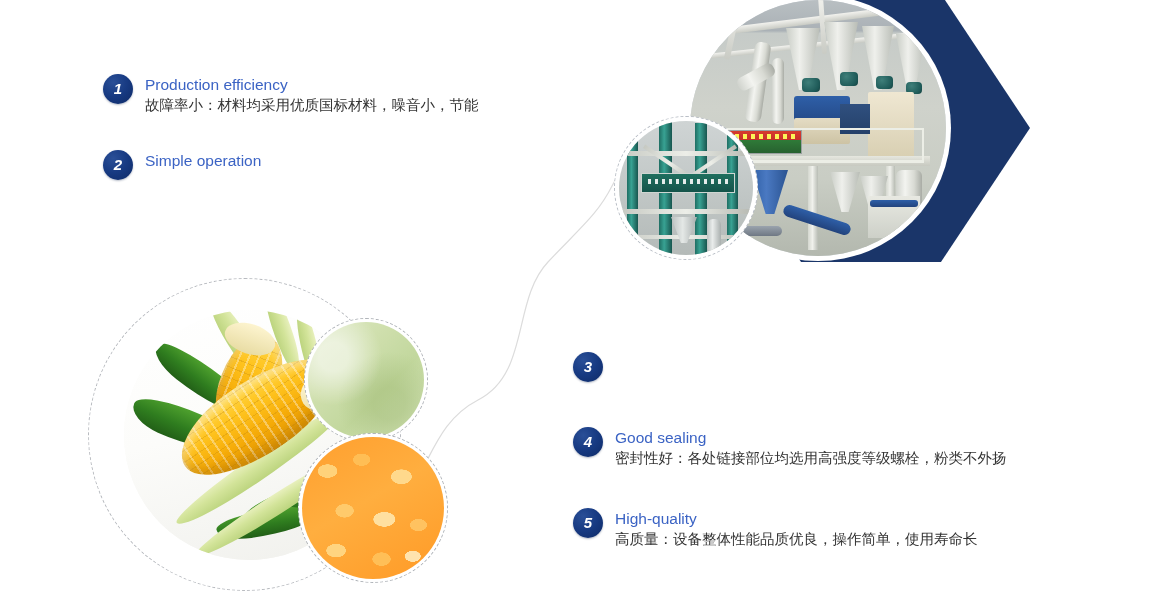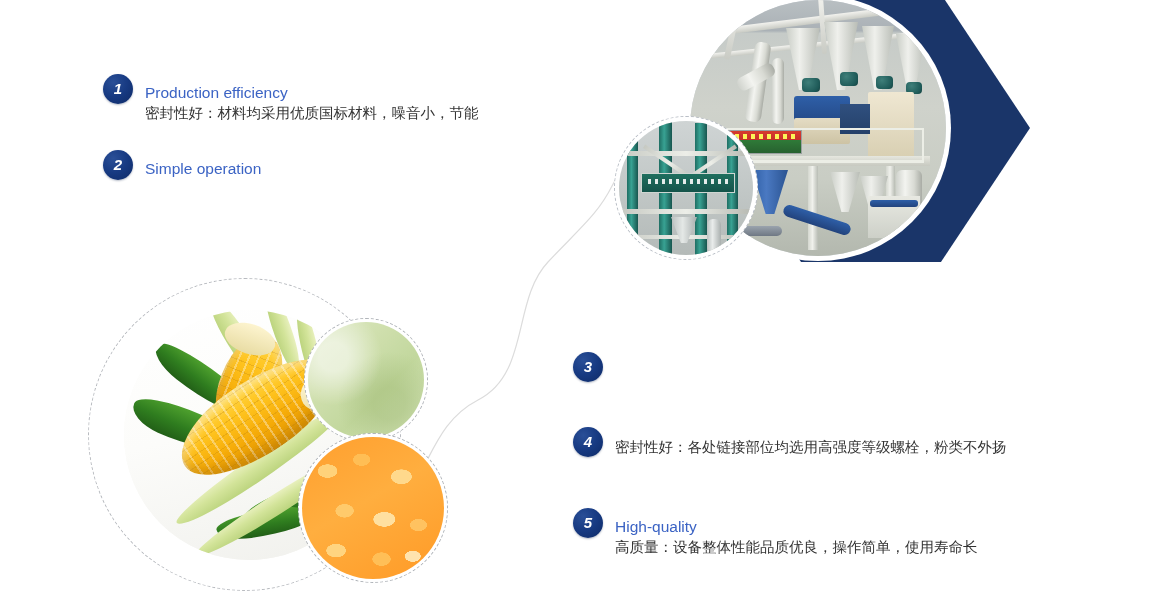--- a/index.html
+++ b/index.html
@@ -36,21 +36,20 @@
     font-size: 15px;
     font-weight: 700;
     line-height: 30px;
     text-align: center;
     letter-spacing: 0;
     box-shadow: 0 1px 2px rgba(10,30,70,0.30);
     user-select: none;
   }
   .ftext {
     padding-top: 1px;
-    margin-top: 8px;
   }
   .ftitle {
     color: #3b63c4;
     font-size: 15.5px;
     line-height: 19px;
     font-weight: 400;
     white-space: nowrap;
   }
   .fdesc {
     color: #333333;
@@ -426,38 +425,39 @@
       <div class="inner">
           <div class="grits"></div>
         </div>
     </div>
   </div>
 
   <div class="feature f1">
     <div class="badge">1</div>
     <div class="ftext">
       <div class="ftitle">Production efficiency</div>
-      <div class="fdesc">密封性好：材料均采用优质国标材料，噪音小，节能</div>
+      <div class="fdesc">故障率小：材料均采用优质国标材料，噪音小，节能</div>
     </div>
   </div>
 
   <div class="feature f2">
     <div class="badge">2</div>
     <div class="ftext">
       <div class="ftitle">Simple operation</div>
     </div>
   </div>
 
   <div class="feature f3">
     <div class="badge">3</div>
   </div>
 
   <div class="feature f4">
     <div class="badge">4</div>
     <div class="ftext">
+      <div class="ftitle">Good sealing</div>
       <div class="fdesc">密封性好：各处链接部位均选用高强度等级螺栓，粉类不外扬</div>
     </div>
   </div>
 
   <div class="feature f5">
     <div class="badge">5</div>
     <div class="ftext">
       <div class="ftitle">High-quality</div>
       <div class="fdesc">高质量：设备整体性能品质优良，操作简单，使用寿命长</div>
     </div>

